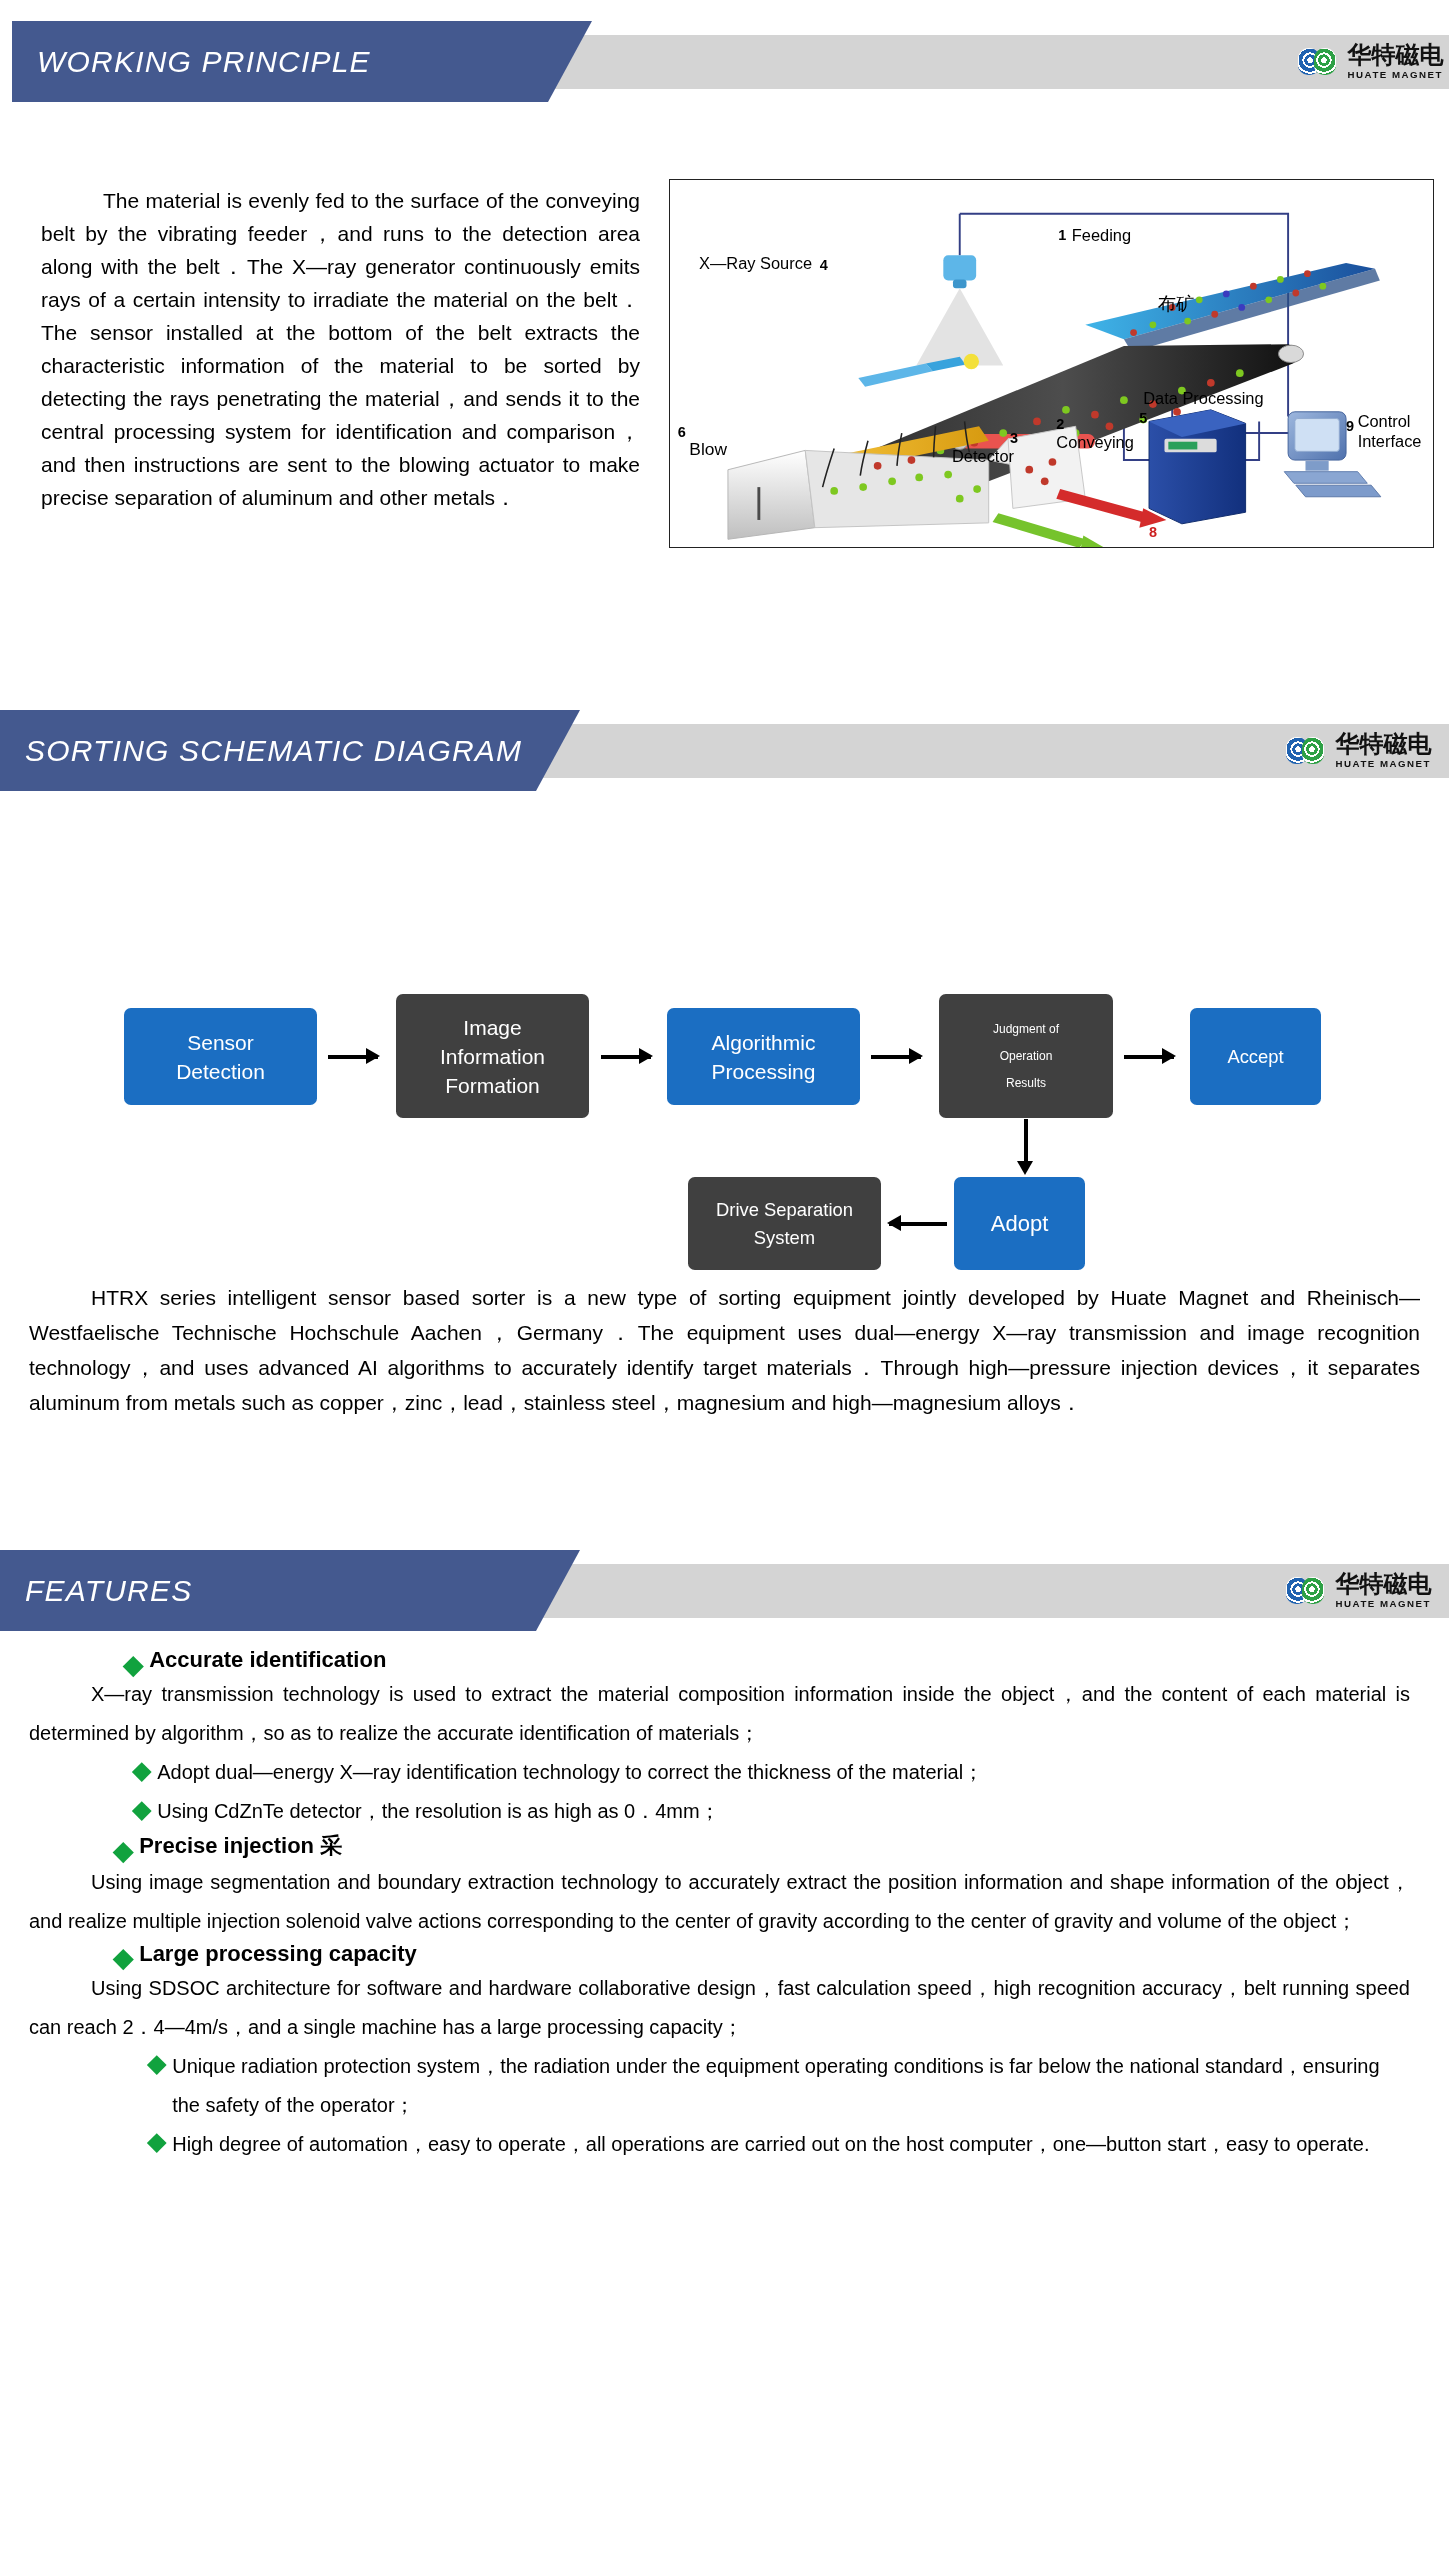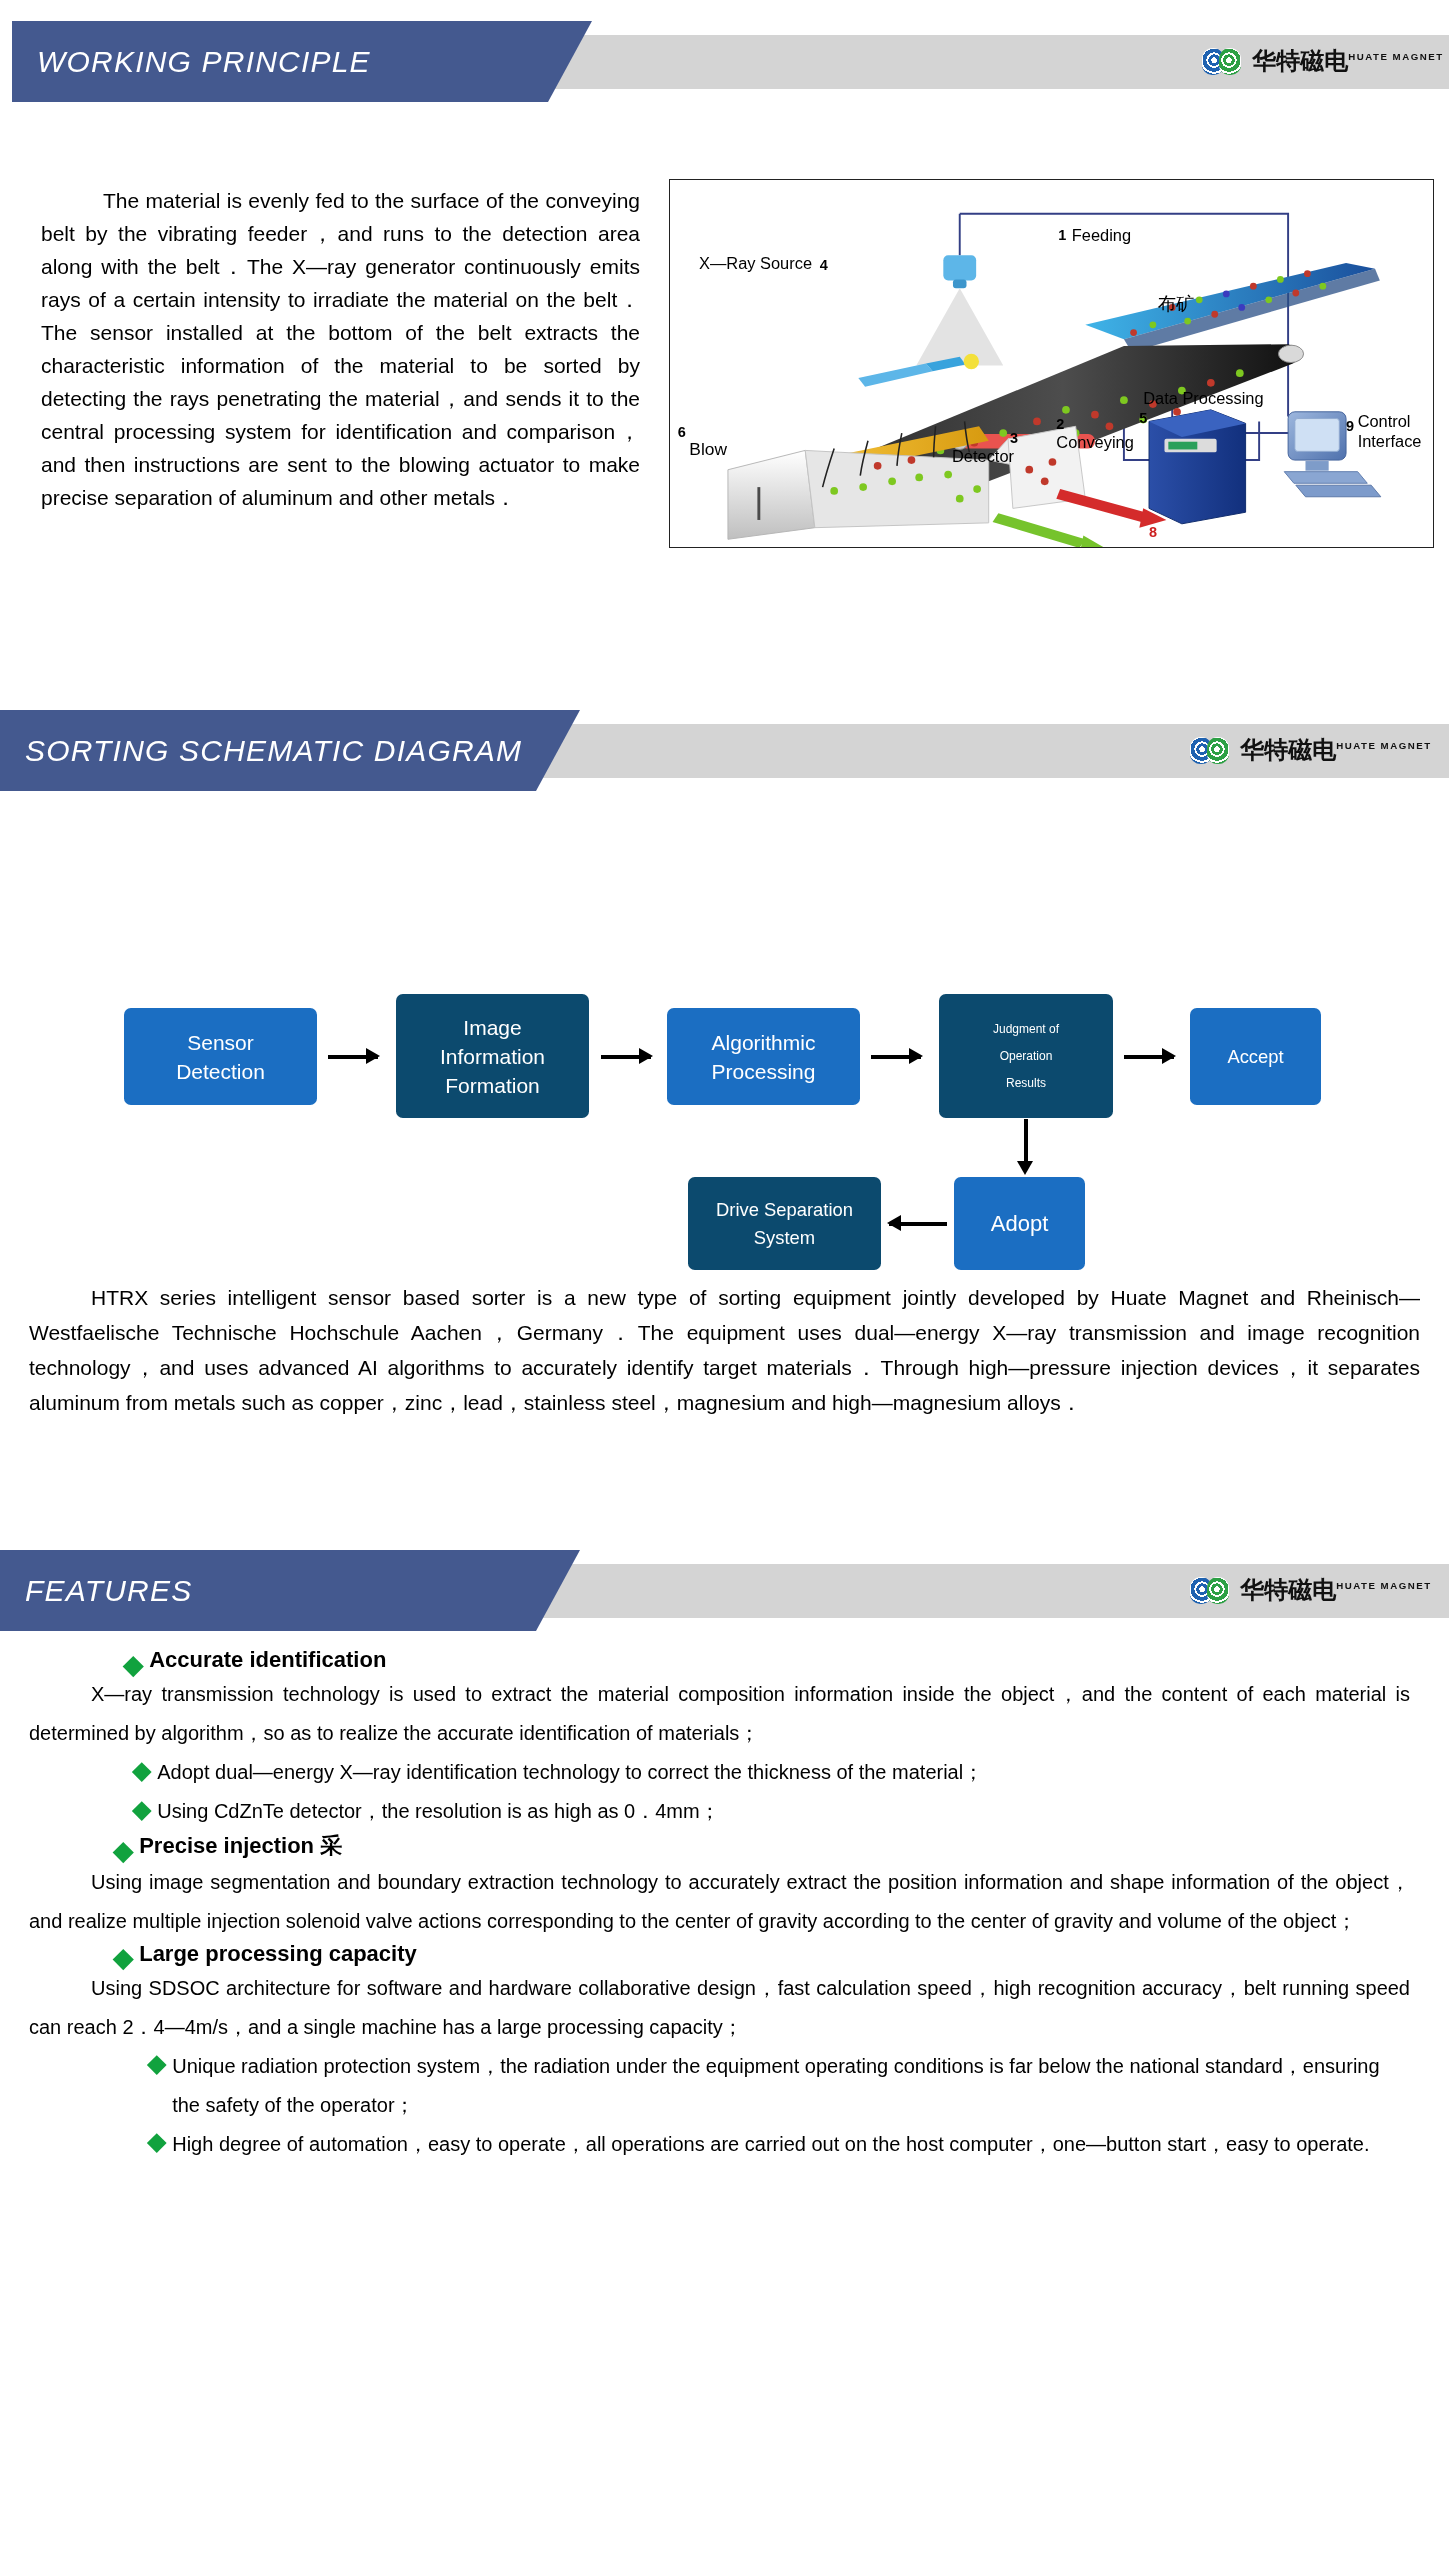--- a/index.html
+++ b/index.html
@@ -41,21 +41,21 @@
   .logo-mark .lm-b, .logo-mark .lm-g{
     position:absolute; top:2.9px; width:22px;height:27px;
     border-radius:11.6px 11.6px 10.6px 10.6px;
   }
   .logo-mark .lm-b{ left:0;  background:
       radial-gradient(circle at 55% 45%, #ffffff 0 2.9px, #1f62b0 2.9px 5.8px, #ffffff 5.8px 7.7px, #1f62b0 7.7px 11.6px, #ffffff 11.6px 13.5px, #1f62b0 13.5px 19.3px);
   }
   .logo-mark .lm-g{ left:16.4px; background:
       radial-gradient(circle at 45% 45%, #ffffff 0 2.9px, #2da045 2.9px 5.8px, #ffffff 5.8px 7.7px, #2da045 7.7px 11.6px, #ffffff 11.6px 13.5px, #2da045 13.5px 19.3px);
   }
-  .logo-txt{ display:flex;flex-direction:row;justify-content:center;line-height:1; }
+  .logo-txt{ display:flex;flex-direction:column;justify-content:center;line-height:1; }
   .logo-cn{ font-size:24px; font-weight:bold; color:#111; letter-spacing:0px; }
   .logo-en{ font-size:9.7px; font-weight:bold; color:#111; letter-spacing:1.5px; margin-top:2.9px;}
 
   
   #sec-working{ position:absolute; left:0; top:21px; width:1449px;padding-left:12px; }
   .s1-wrap{ position:relative; width:1449px; height:560px; }
   .s1-text{
     position:absolute; left:29px; top:82px; width:599px;
     font-size:21px; line-height:33px;
     text-align:justify; text-justify:inter-word;
@@ -70,21 +70,21 @@
 
   
   #sec-sorting{ position:absolute; left:0; top:710px; width:1449px; }
   .flow{ position:relative; width:1449px; height:415px; }
   .node{
     position:absolute; border-radius:6.8px; color:#fff;
     display:flex;align-items:center;justify-content:center;text-align:center;
     font-size:21px; line-height:29px; padding:3.9px 5.8px; box-sizing:border-box;
   }
   .node.blue{ background:#1b6ec2; }
-  .node.green{ background:#0c4a6e; }
+  .node.green{ background:#404040; }
   .arrow-h{ position:absolute; height:3.9px; background:#000; }
   .arrow-h:after{
     content:""; position:absolute; right:-1.9px; top:-6.8px;
     border-top:8.7px solid transparent;border-bottom:8.7px solid transparent;
     border-left:14.5px solid #000;
   }
   .arrow-h.left:after{ content:""; right:auto; left:-1.9px;
     border-left:none; border-right:14.5px solid #000; }
   .arrow-v{ position:absolute; width:3.9px; background:#000; }
   .arrow-v:after{

